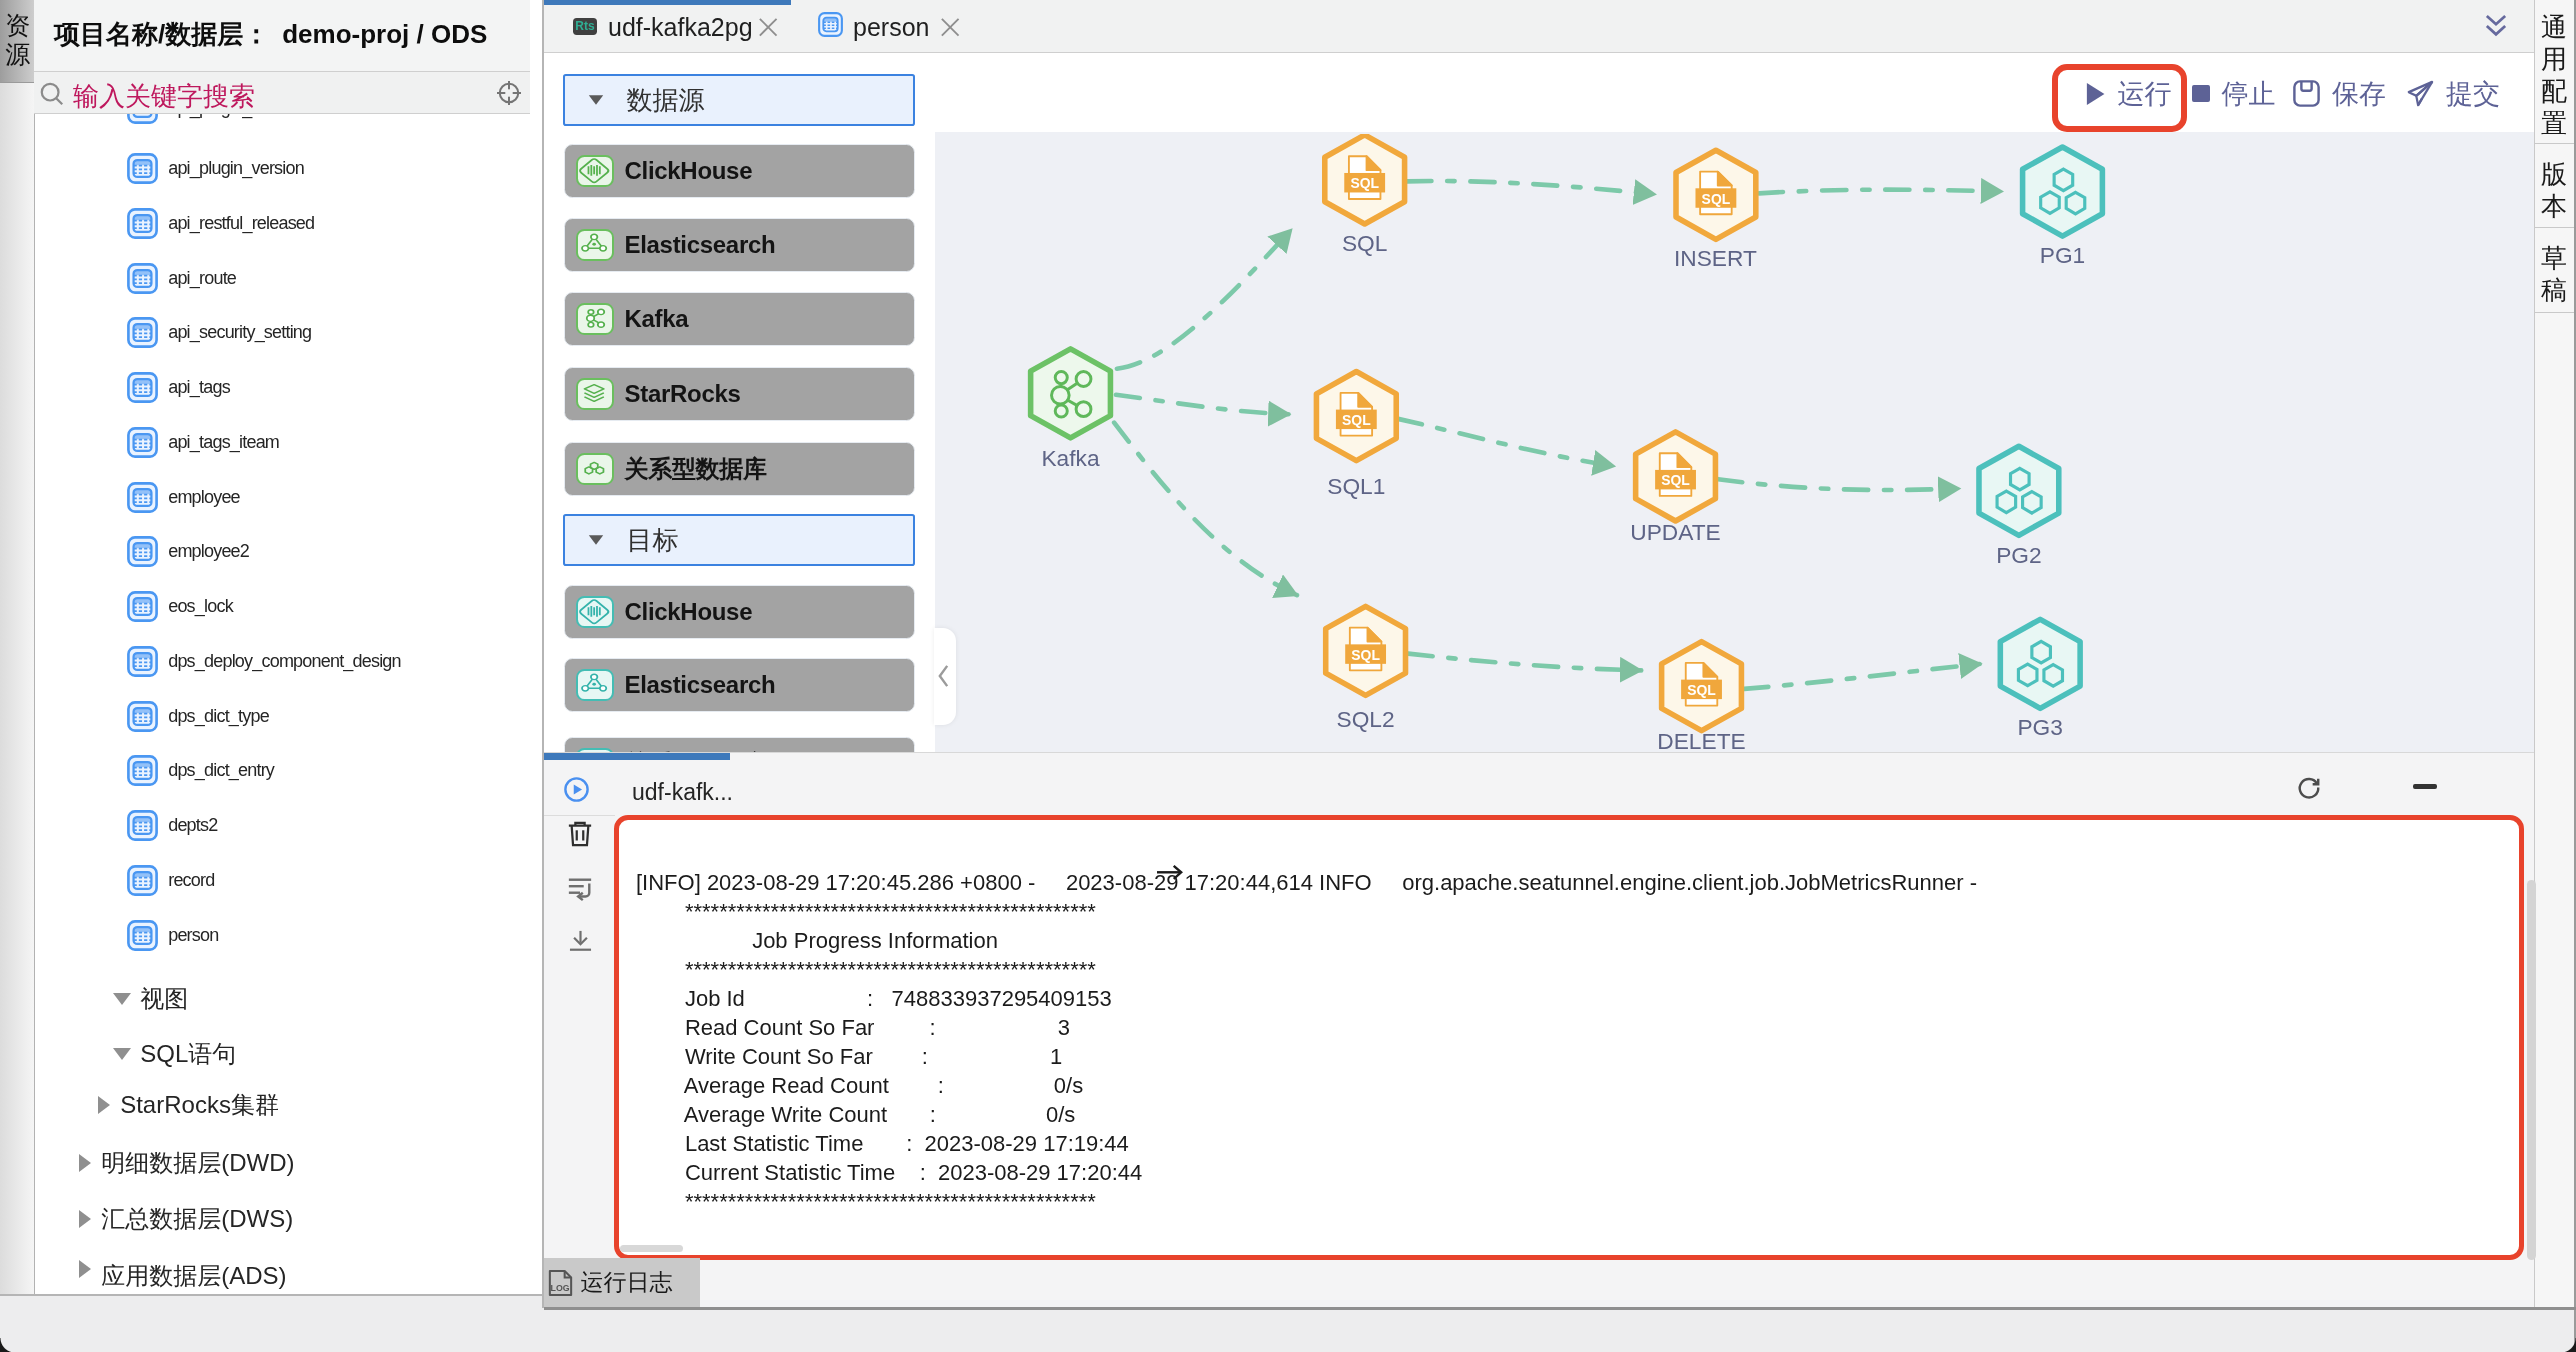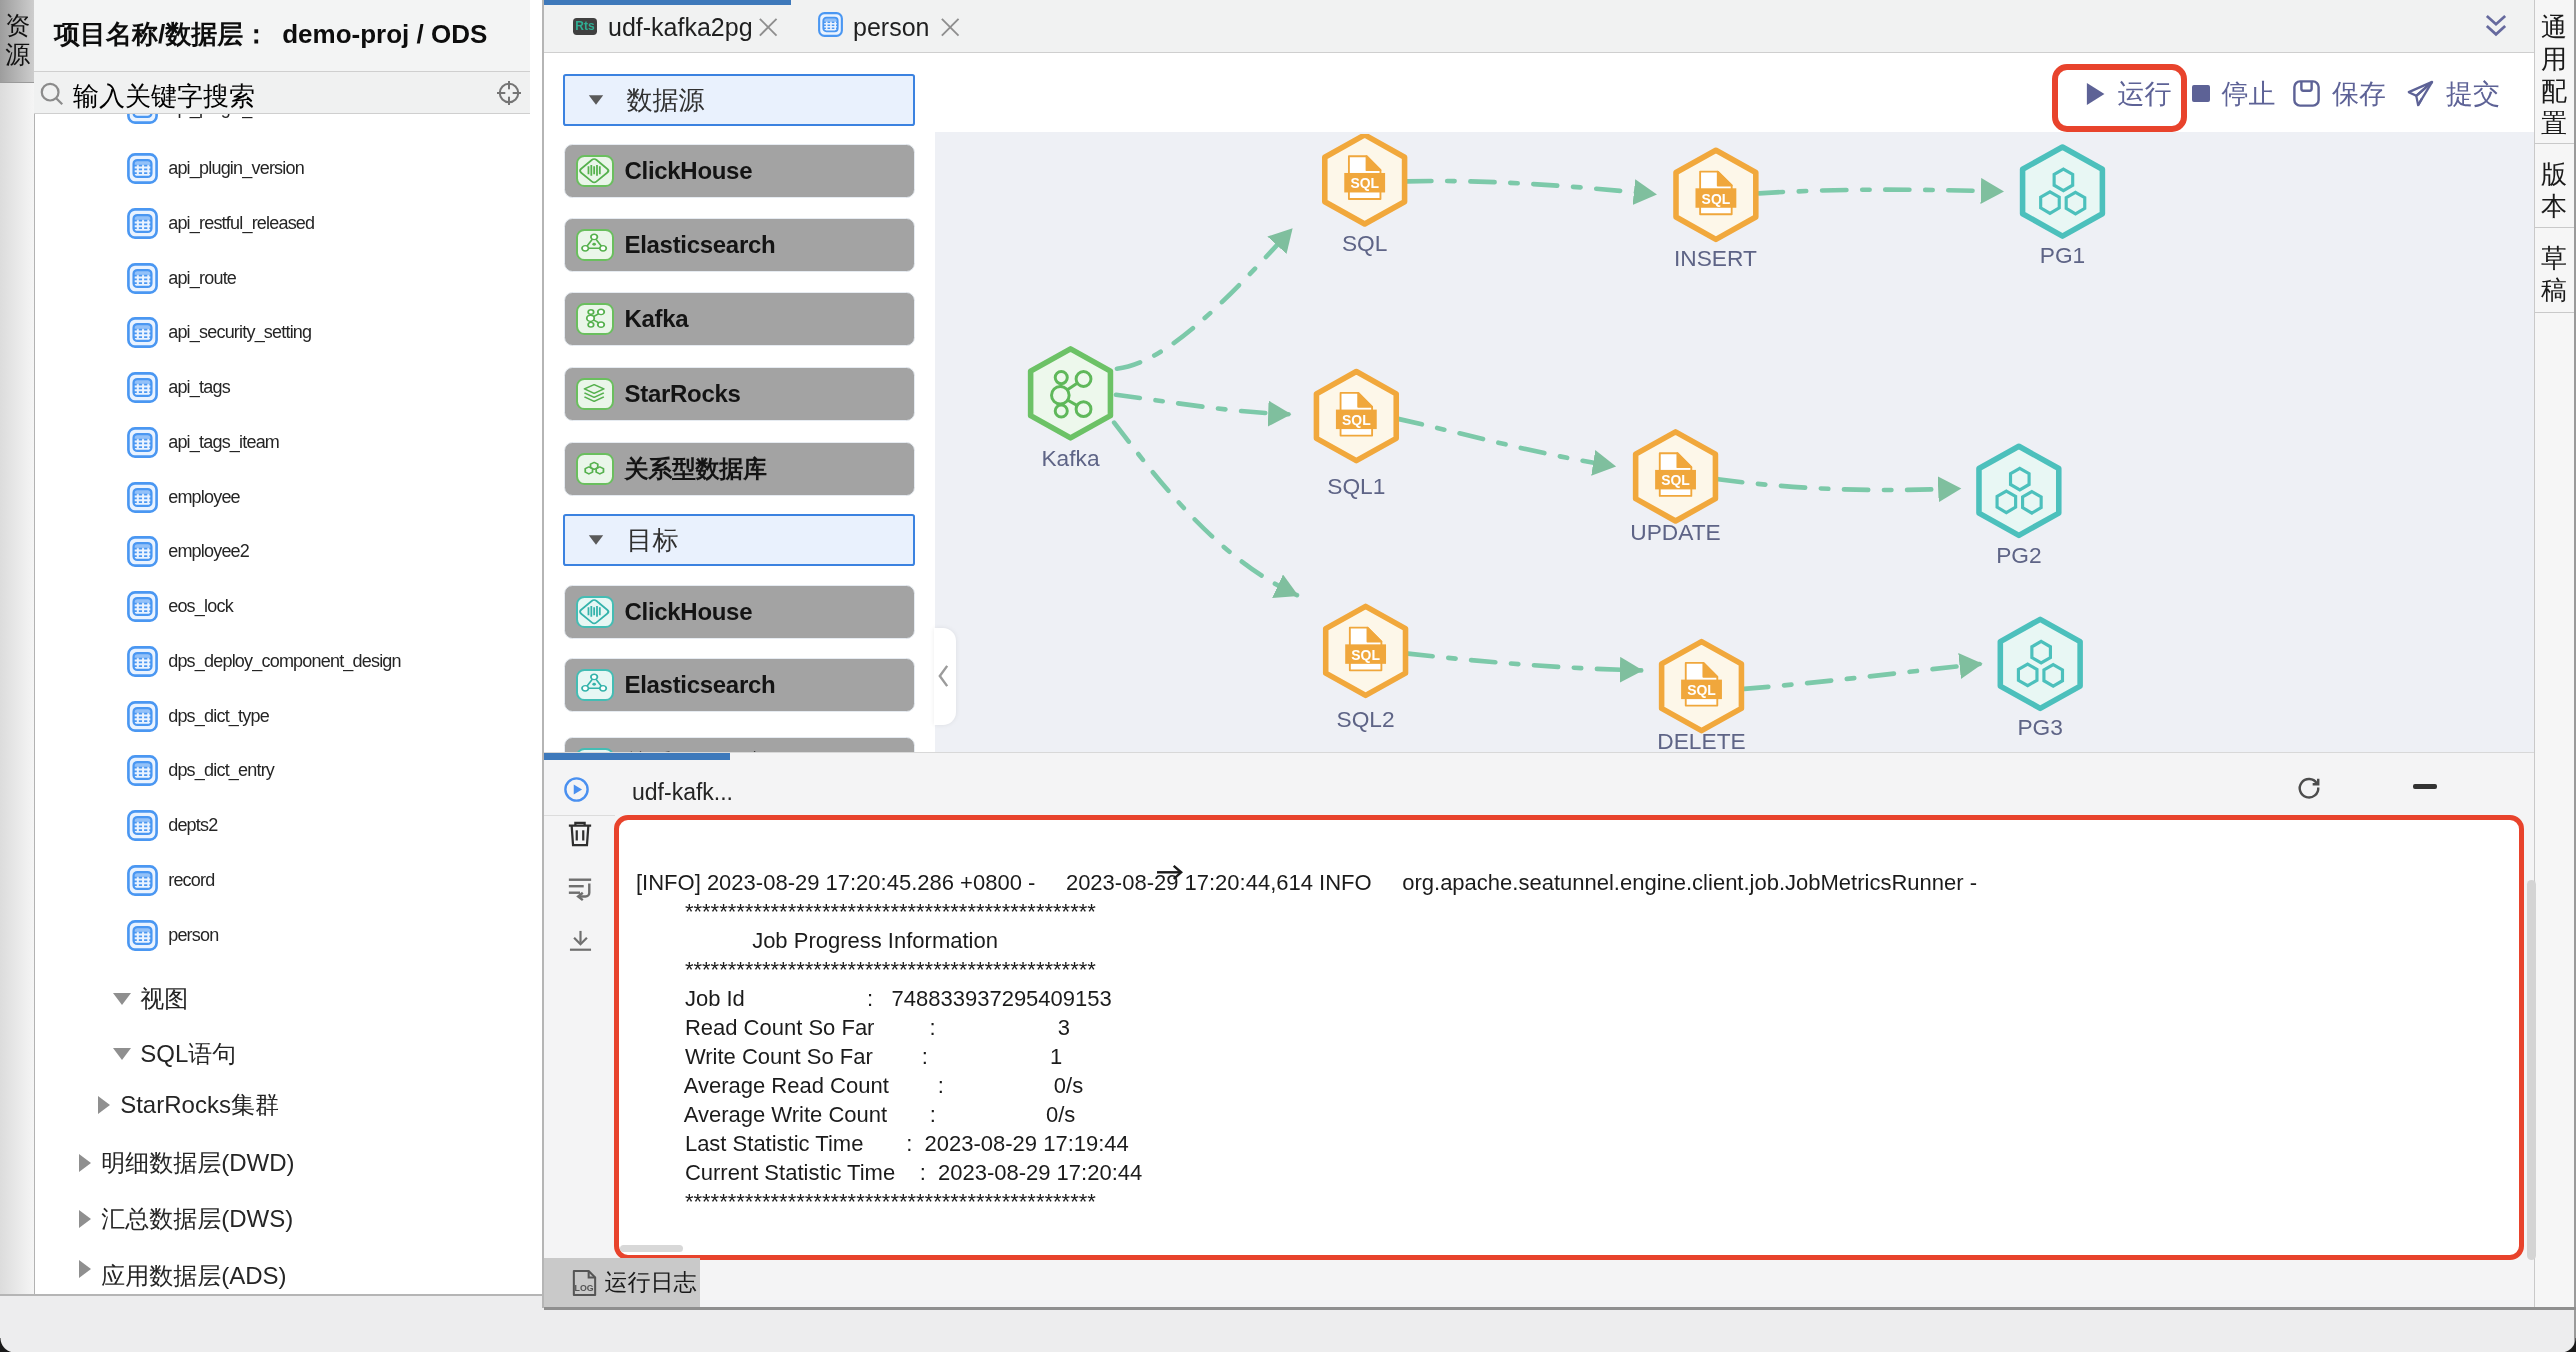--- a/index.html
+++ b/index.html
@@ -49,21 +49,21 @@
 <path d="M11,7.5 a4,4 0 0 0 -4,4 v1.5 h19 v-1.5 a4,4 0 0 0 -4,-4 z" fill="#4a97f2" opacity=".55"></path>
 </symbol>
 </defs>
   </svg>
 
 <div class="abs" style="left:54px;top:16.7px;font-size:26px;font-weight:bold;color:#0d0d0d;white-space:nowrap">项目名称/数据层：<span style="margin-left:13px">demo-proj / ODS</span></div>
 <svg class="abs" style="left:39px;top:81px" width="26" height="26" viewBox="0 0 28 28" fill="none" stroke="#8b8b8b" stroke-width="2.4">
     <circle cx="12" cy="12" r="9"></circle>
     <line x1="18.5" y1="18.5" x2="25" y2="25"></line>
   </svg>
-<div class="abs" style="left:73px;top:79px;font-size:26px;color:#000000">输入关键字搜索</div>
+<div class="abs" style="left:73px;top:79px;font-size:26px;color:#be185d">输入关键字搜索</div>
 <svg class="abs" style="left:497px;top:81px" width="24" height="24" viewBox="0 0 26 26" fill="none" stroke="#757575" stroke-width="2.2">
     <circle cx="13" cy="13" r="10"></circle>
     <line x1="13" y1="0" x2="13" y2="9"></line>
     <line x1="13" y1="17" x2="13" y2="26"></line>
     <line x1="0" y1="13" x2="9" y2="13"></line>
     <line x1="17" y1="13" x2="26" y2="13"></line>
   </svg>
 
 <div class="abs" style="left:34px;top:114px;width:496px;height:1180px;overflow:hidden">
 <div class="trow" style="top:-24px">
@@ -457,21 +457,21 @@
         Job Id                    :   748833937295409153
         Read Count So Far         :                    3
         Write Count So Far        :                    1
         Average Read Count        :                  0/s
         Average Write Count       :                  0/s
         Last Statistic Time       :  2023-08-29 17:19:44
         Current Statistic Time    :  2023-08-29 17:20:44
         ************************************************</pre>
 <div class="abs" style="left:620px;top:1245px;width:63px;height:7.4px;background:#d8d8d8;border-radius:3.7px"></div>
 <div class="abs" style="left:2527px;top:880px;width:9.3px;height:380px;background:#d4d4d4;border-radius:4.6px"></div>
-<div class="abs" style="left:544px;top:1258px;width:156px;height:49px;background:#c9c9c9;display:flex;align-items:center;gap:7.4px;padding-left:28px">
+<div class="abs" style="left:544px;top:1258px;width:156px;height:49px;background:#c9c9c9;display:flex;align-items:center;gap:7.4px;padding-left:4px">
     <svg width="25" height="28" viewBox="0 0 27 30" fill="none" stroke="#555" stroke-width="2.2">
       <path d="M2,28 V2 h16 l7,7 v19 z" stroke-linejoin="round"></path>
       <path d="M18,2 v7 h7"></path>
       <text x="13" y="24" font-size="9.5" font-weight="bold" fill="#555" stroke="none" text-anchor="middle">LOG</text>
     </svg>
     <span style="font-size:23px;color:#1a1a1a;white-space:nowrap">运行日志</span>
   </div>
 
 <div class="vtab" style="top:11px">通用配置</div>
 <div class="abs" style="left:2535px;top:143px;width:39px;height:0.9px;background:#c9c9c9"></div>

